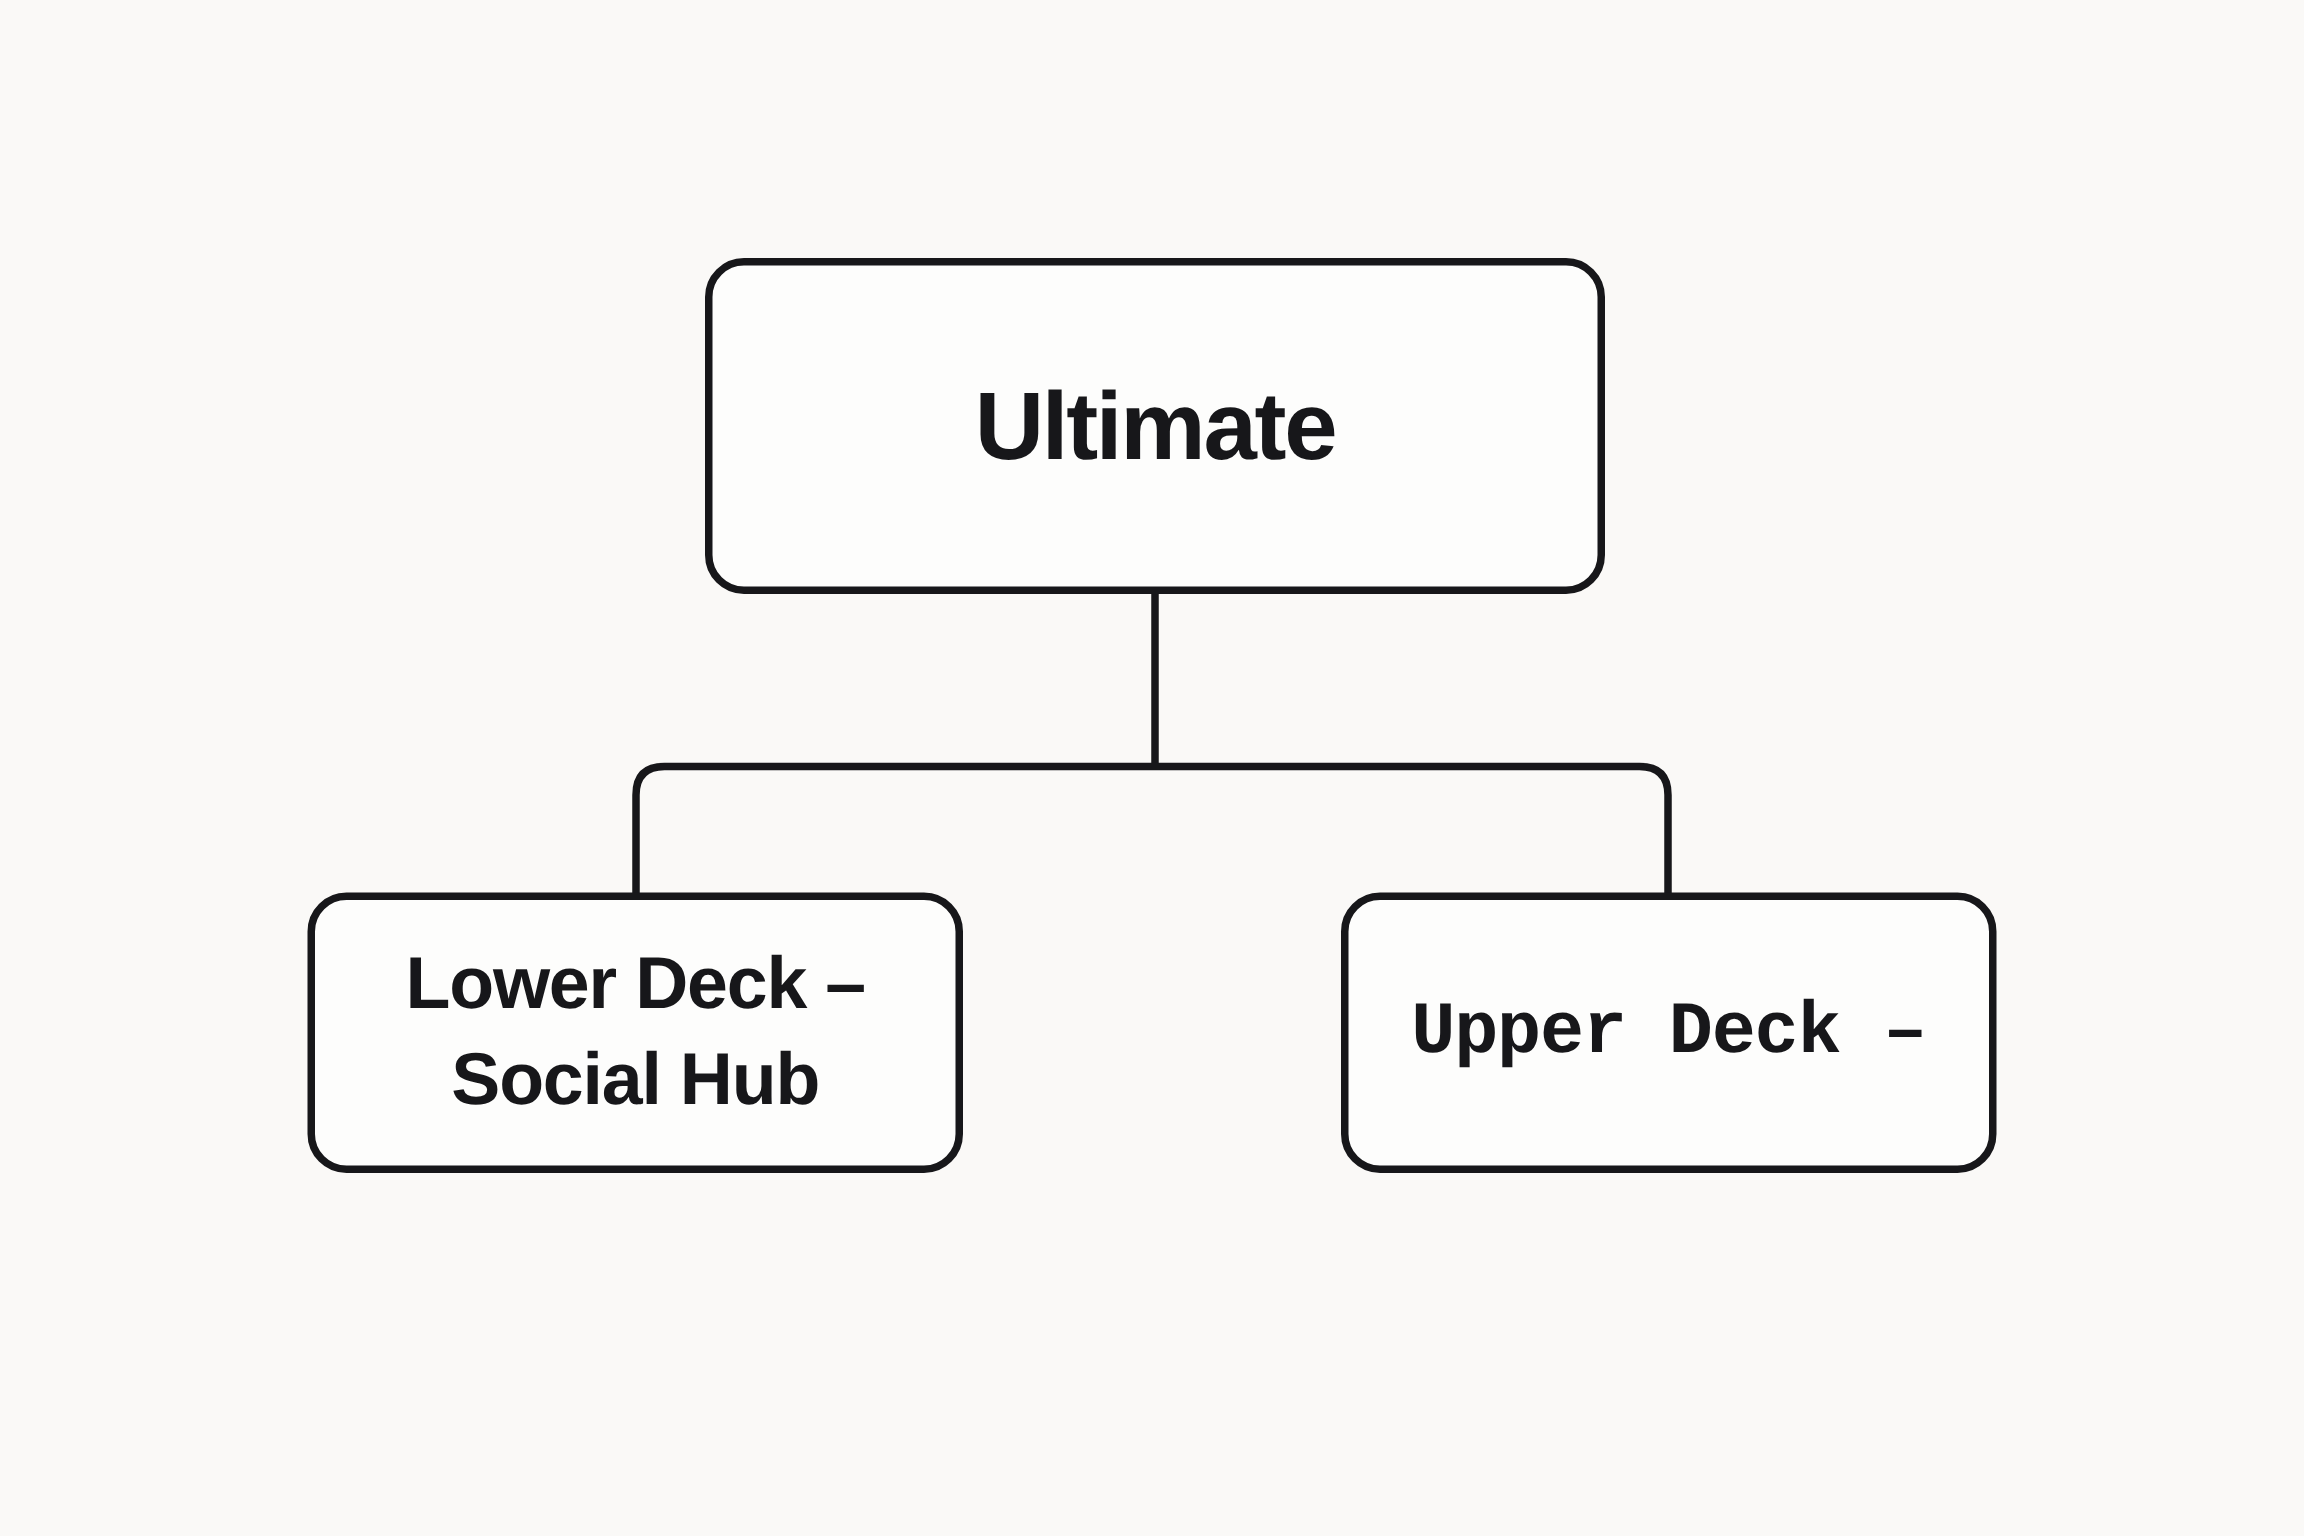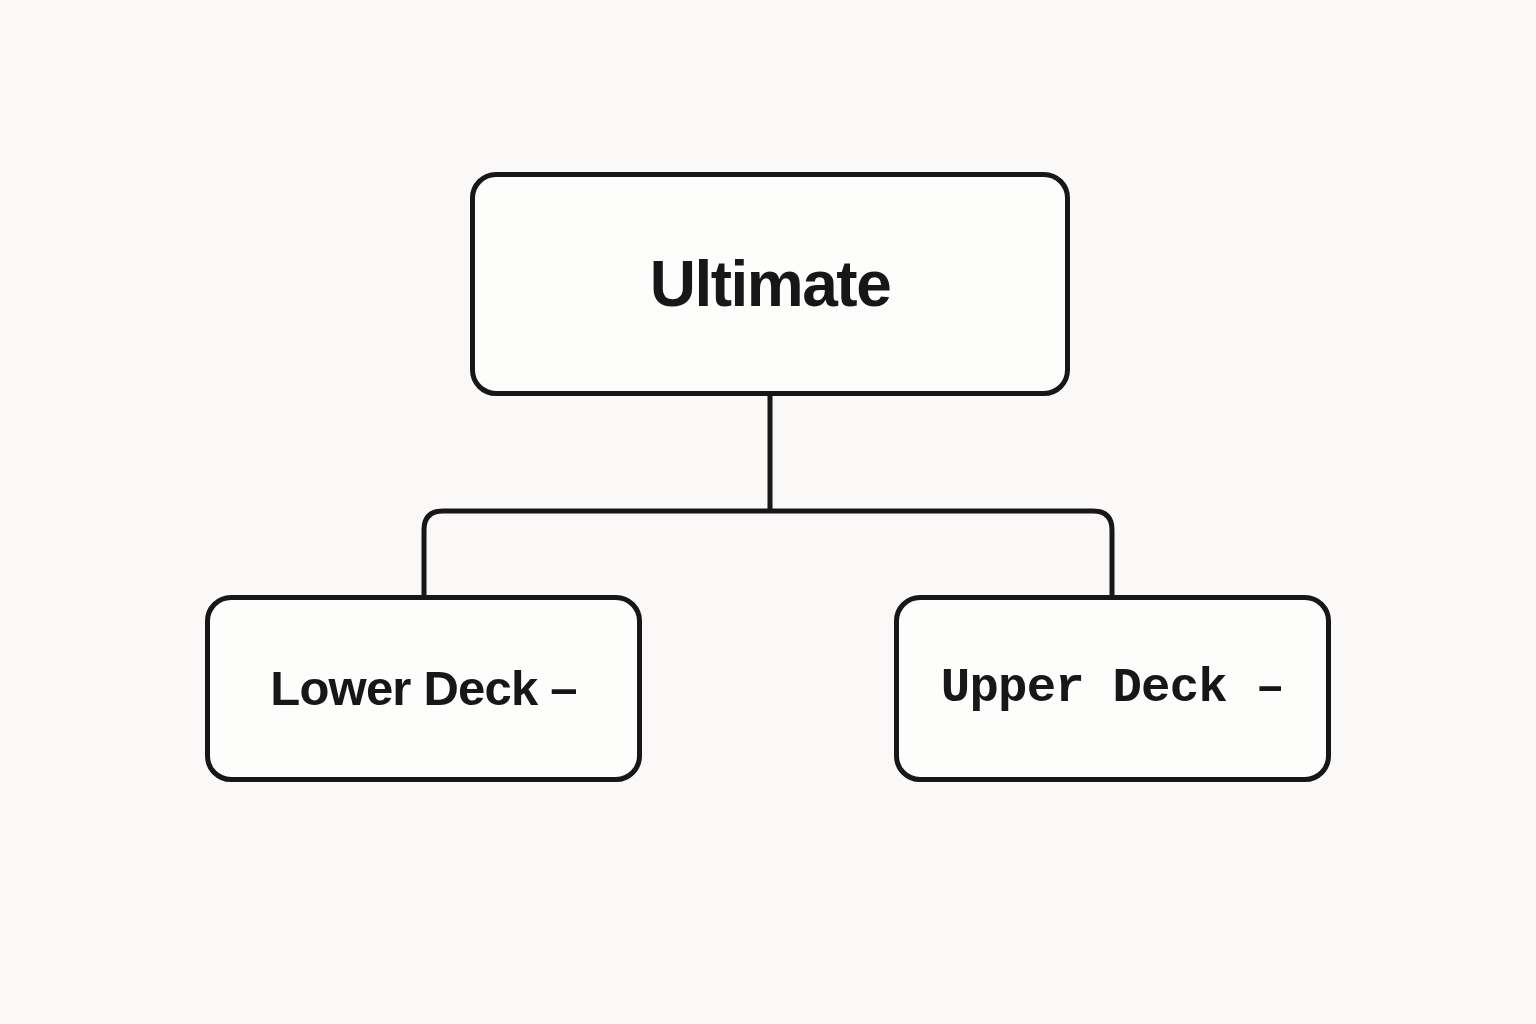--- a/index.html
+++ b/index.html
@@ -65,19 +65,20 @@
     <path d="M770 396 L770 511
              M424 597 L424 530 Q424 511 443 511 L1093 511 Q1112 511 1112 530 L1112 597" fill="none" stroke="currentColor" stroke-width="5"></path>
   </svg>
 
   <div class="node node-root">
     <span class="node-line">Ultimate</span>
   </div>
 
   <div class="node node-child node-child-left">
     <span class="node-line">Lower Deck –</span>
+    <span class="node-line">Social Hub</span>
   </div>
 
   <div class="node node-child node-child-right">
     <span class="node-line">Upper Deck –</span>
   </div>
 
 </div>
 
 </body></html>

